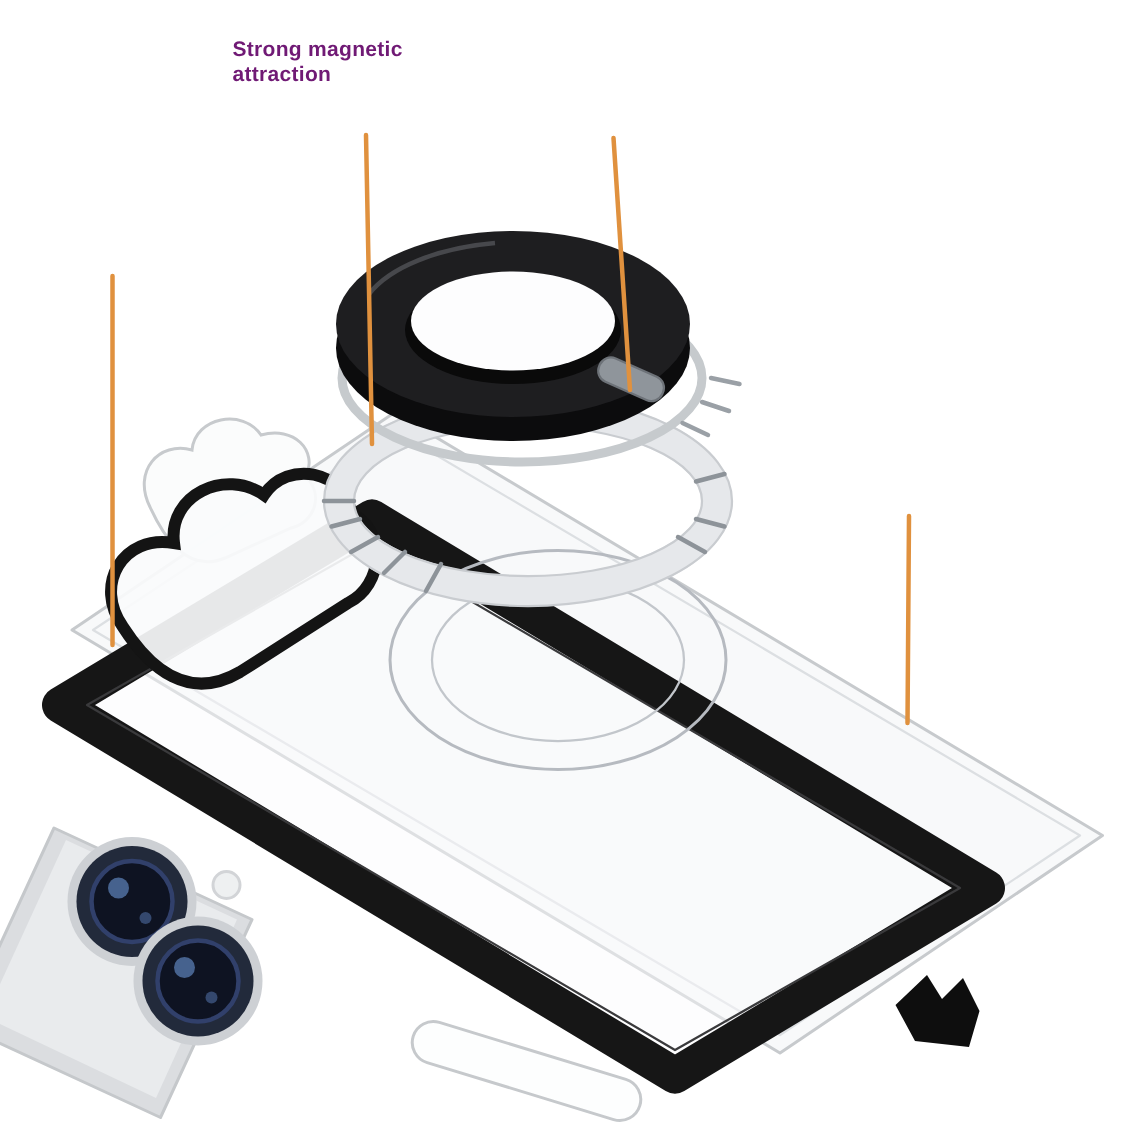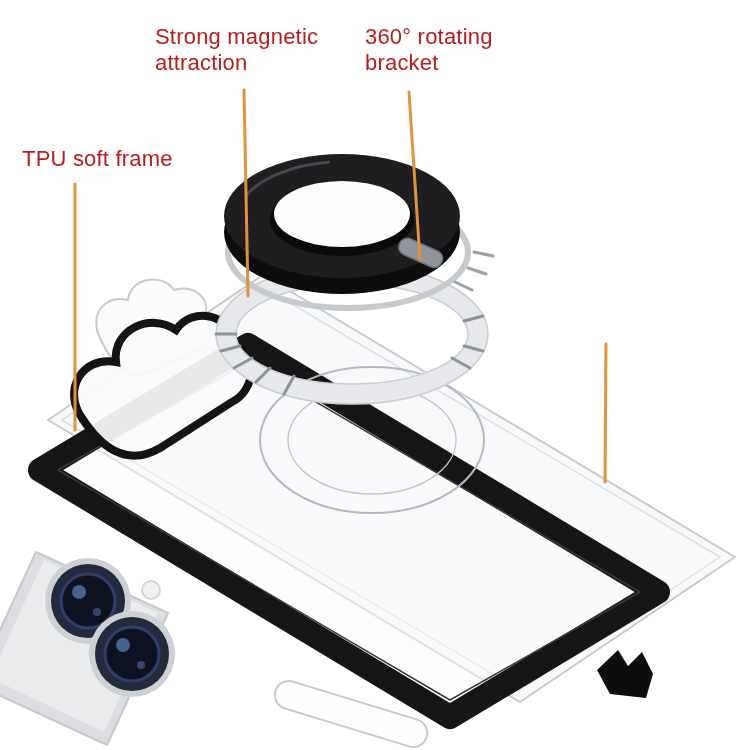--- a/index.html
+++ b/index.html
@@ -5,24 +5,24 @@
   html,body{margin:0;padding:0;}
   body{
     width:750px;height:750px;position:relative;overflow:hidden;
     background:#ffffff;
     font-family:"Liberation Sans", sans-serif;
   }
   .stage{position:absolute;inset:0;}
   svg.illustration{position:absolute;left:0;top:0;}
   .callout{
     position:absolute;
-    font-weight:400;
-    font-size:22px;
+    font-weight:700;
+    font-size:14px;
     line-height:1.18;
-    color:#b91c1c;
+    color:#701a75;
     white-space:pre-line;
     letter-spacing:.2px;
   }
 </style>
 </head>
 <body>
 
 <div class="stage">
 
   <svg class="illustration" width="750" height="750" viewBox="0 0 750 750">
@@ -112,18 +112,15 @@
       <line x1="244" y1="90" x2="248" y2="296" stroke="#E0913E" stroke-width="3"></line>
       <line x1="409" y1="92" x2="420" y2="260" stroke="#E0913E" stroke-width="3"></line>
       <line x1="75" y1="184" x2="75" y2="430" stroke="#E0913E" stroke-width="3"></line>
       <line x1="606" y1="344" x2="605" y2="482" stroke="#E0913E" stroke-width="3"></line>
     </g>
   </svg>
 
   <div class="callout" style="left:155px;top:24px">Strong magnetic
 attraction</div>
 
-  <div class="callout" style="left:365px;top:24px">360° rotating
-bracket</div>
 
-  <div class="callout" style="left:22px;top:146px">TPU soft frame</div>
 
 </div>
 
 </body></html>

